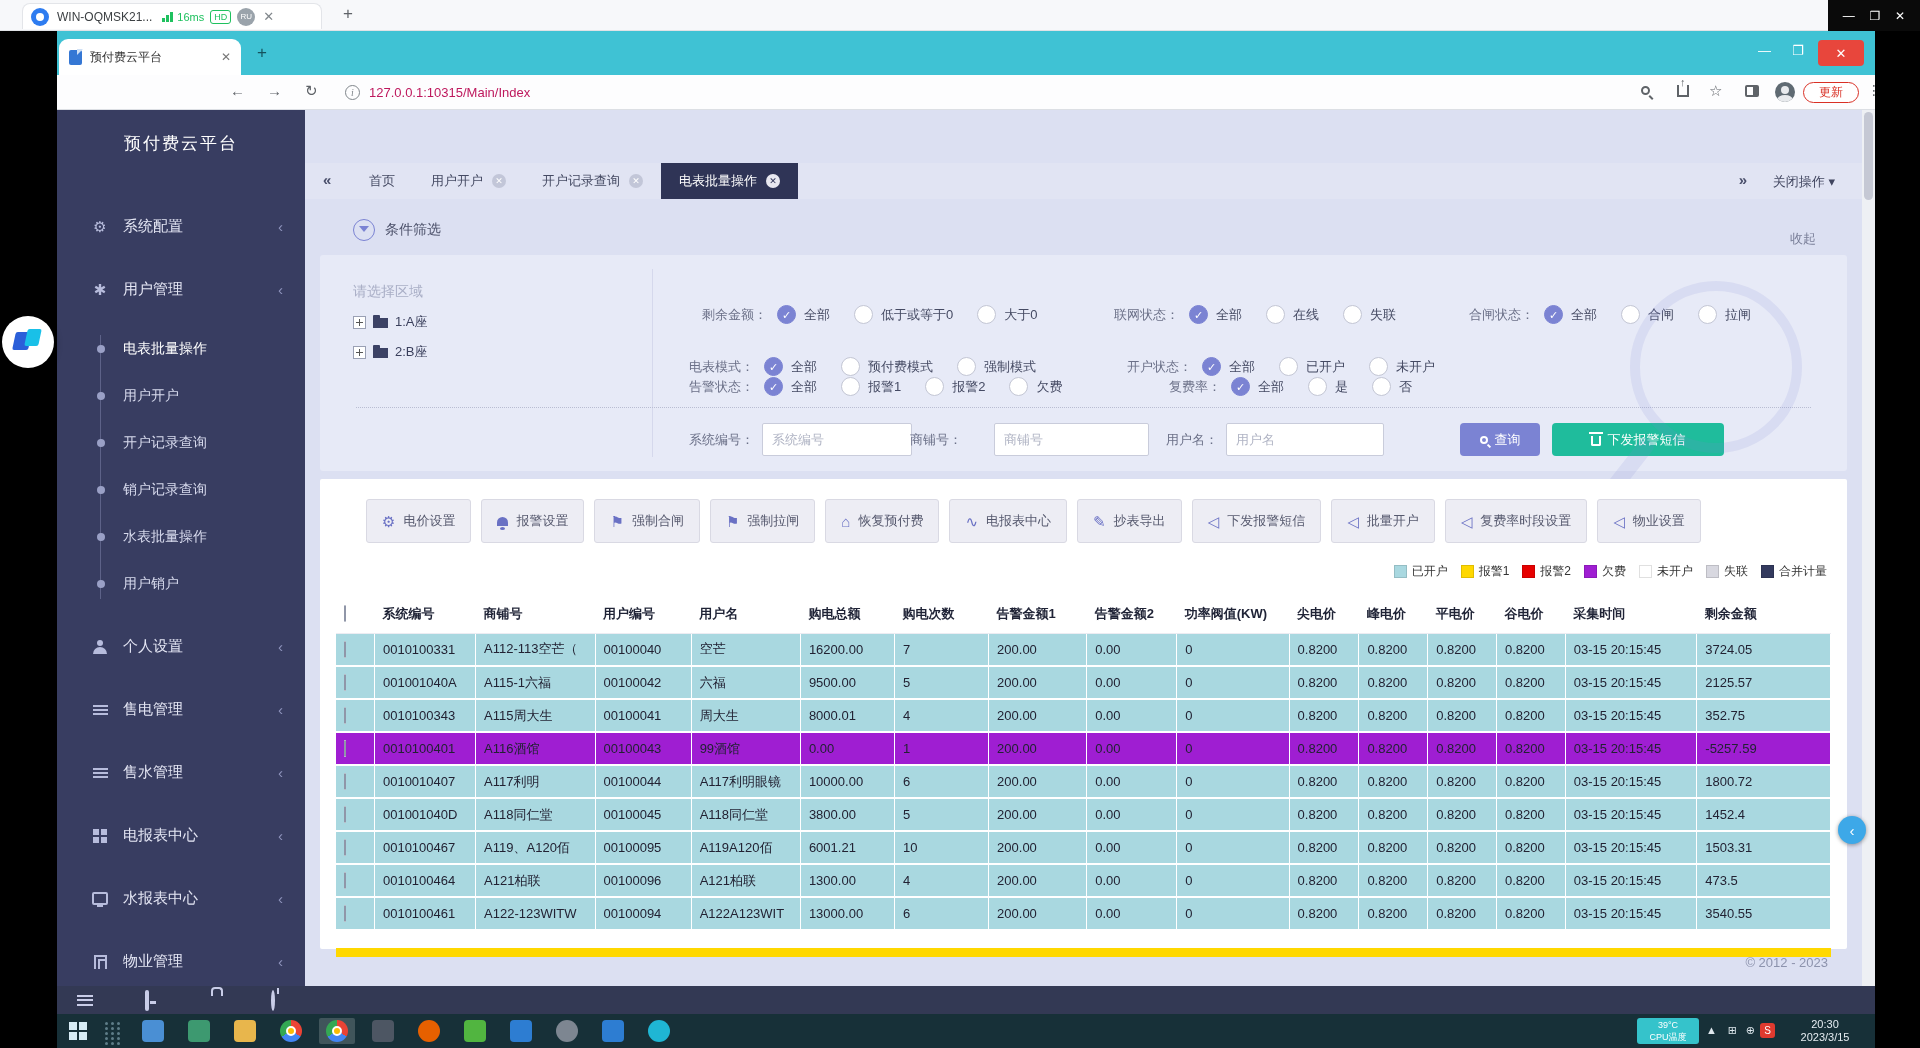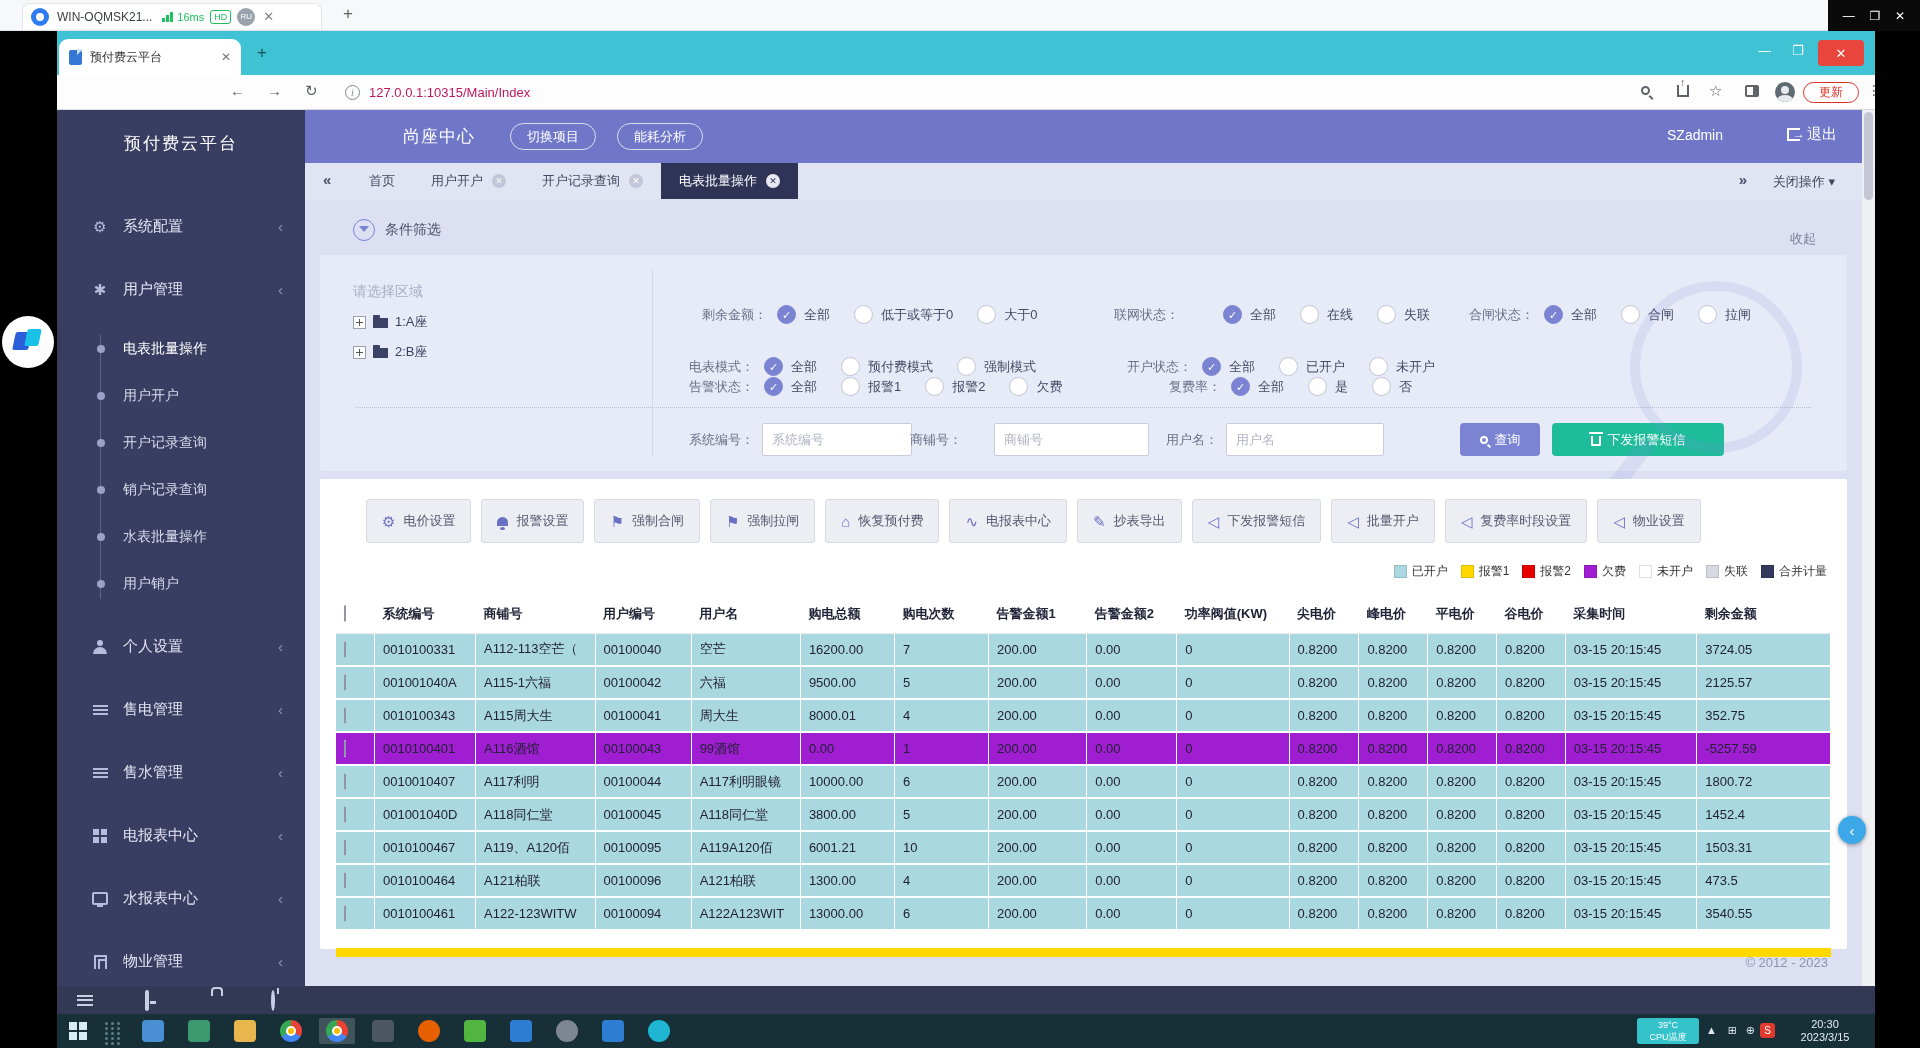--- a/index.html
+++ b/index.html
@@ -338,30 +338,20 @@
           <div class="side-item lvl1">
             <span class="side-ic">
               <span class="ic-building"></span>
             </span>
             <span class="lbl">物业管理</span>
             <span class="chev">‹</span>
           </div>
         </div>
     </div>
 
-    <div id="pheader">
-      <span id="ph-title">尚座中心</span>
-      <span class="ph-pill" style="left:205px">切换项目</span>
-      <span class="ph-pill" style="left:312px">能耗分析</span>
-      <span id="ph-user">SZadmin</span>
-      <span id="ph-logout">
-        <span class="ic-logout"></span>
-        <span>退出</span>
-      </span>
-    </div>
 
     <div id="tabrow">
       <span class="tr-arrow" style="left:18px">«</span>
       <div id="ptabs">
           <div class="ptab">
             <span>首页</span>
           </div>
           <div class="ptab">
             <span>用户开户</span>
             <span class="dot-x">✕</span>
@@ -411,21 +401,21 @@
                   <label class="opt">
                     <span class="radio"></span>
                     <span>低于或等于0</span>
                   </label>
                   <label class="opt">
                     <span class="radio"></span>
                     <span>大于0</span>
                   </label>
                 </span>
               </div>
-              <div class="fgroup" style="left: 775px; gap: 34px;">
+              <div class="fgroup" style="left: 775px;">
                 <span class="flabel">联网状态：</span>
                 <span class="opts">
                   <label class="opt">
                     <span class="radio checked">✓</span>
                     <span>全部</span>
                   </label>
                   <label class="opt">
                     <span class="radio"></span>
                     <span>在线</span>
                   </label>

